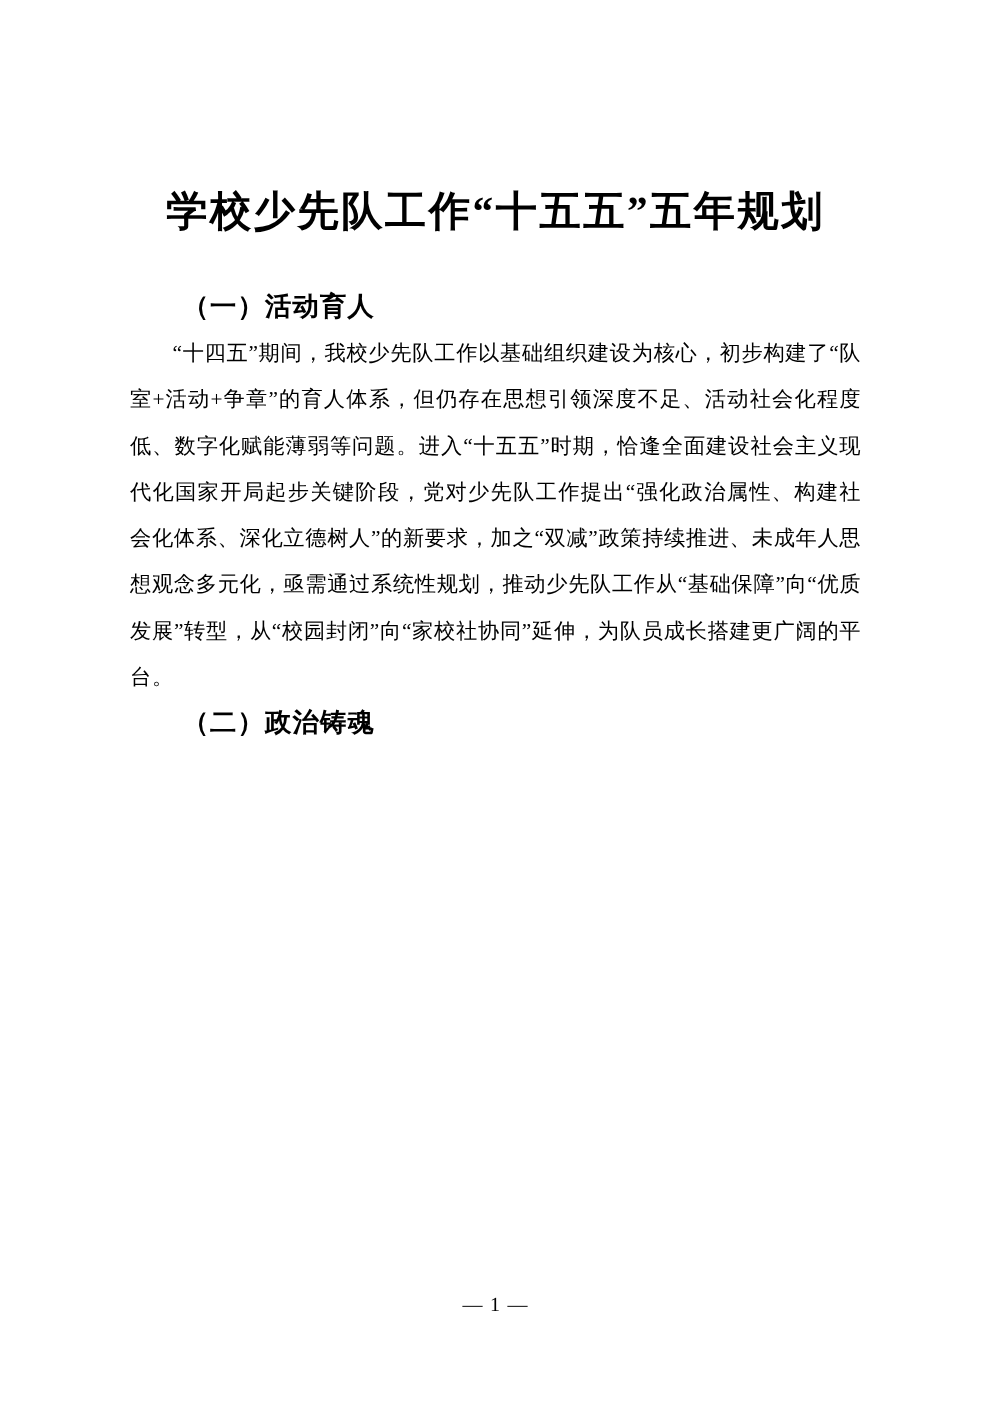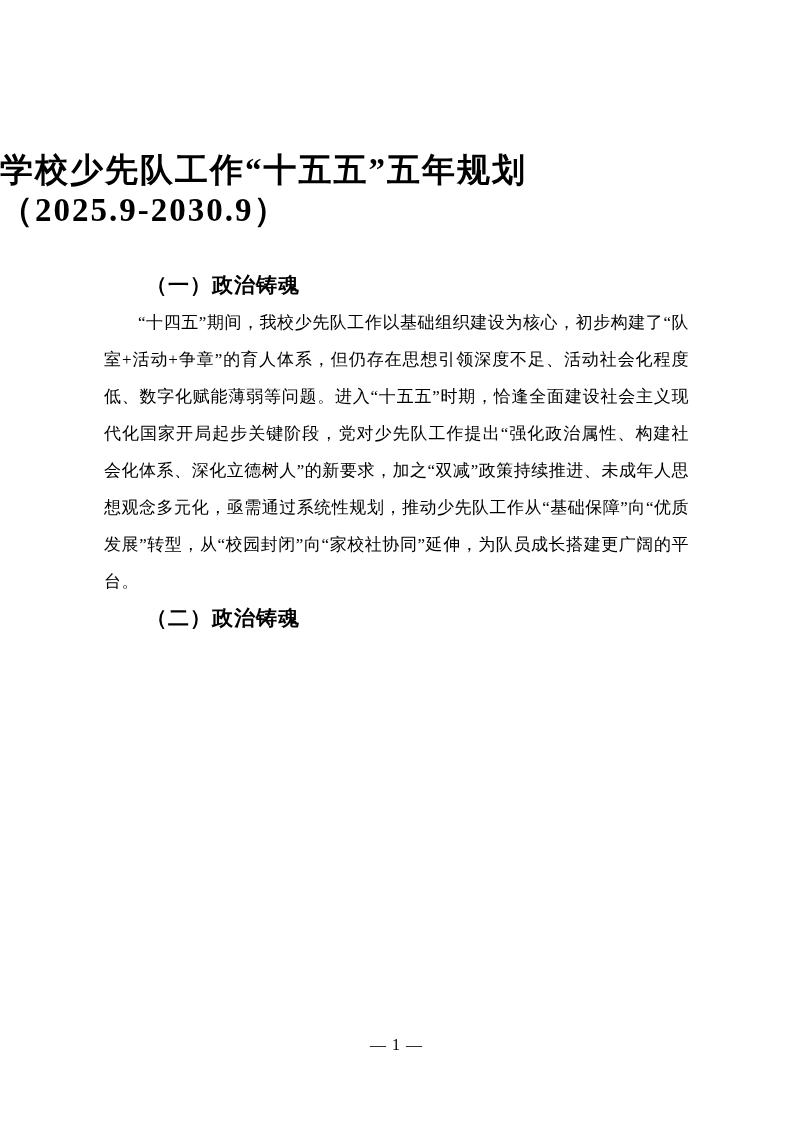--- a/index.html
+++ b/index.html
@@ -13,21 +13,21 @@
     height: 1122px;
     background: #ffffff;
     color: #000000;
     font-family: "Liberation Serif", "DejaVu Serif", serif;
     overflow: hidden;
     box-sizing: border-box;
   }
   .doc-title {
     margin: 0;
     padding-top: 150px;
-    text-align: left;
+    text-align: center;
     font-weight: bold;
     font-size: 33px;
     line-height: 40px;
     font-family: "Liberation Serif", "DejaVu Serif", serif;
   }
   .doc-title .title-line {
     display: block;
     letter-spacing: 2px;
   }
   .content {
@@ -70,27 +70,26 @@
     font-family: "Liberation Serif", "DejaVu Serif", serif;
   }
 </style>
 </head>
 <body>
 
 <div class="page">
 
   <h1 class="doc-title">
     <span class="title-line">学校少先队工作“十五五”五年规划</span>
-    <span class="title-line">（2025.9-2030.9）</span>
   </h1>
 
   <div class="content">
 
 
-    <div class="heading2">（一）政治铸魂</div>
+    <div class="heading2">（一）活动育人</div>
 
     <p class="para">“十四五”期间，我校少先队工作以基础组织建设为核心，初步构建了“队室+活动+争章”的育人体系，但仍存在思想引领深度不足、活动社会化程度低、数字化赋能薄弱等问题。进入“十五五”时期，恰逢全面建设社会主义现代化国家开局起步关键阶段，党对少先队工作提出“强化政治属性、构建社会化体系、深化立德树人”的新要求，加之“双减”政策持续推进、未成年人思想观念多元化，亟需通过系统性规划，推动少先队工作从“基础保障”向“优质发展”转型，从“校园封闭”向“家校社协同”延伸，为队员成长搭建更广阔的平台。</p>
 
     <div class="heading2">（二）政治铸魂</div>
 
 
   </div>
 
   <div class="page-number">— 1 —</div>
 

